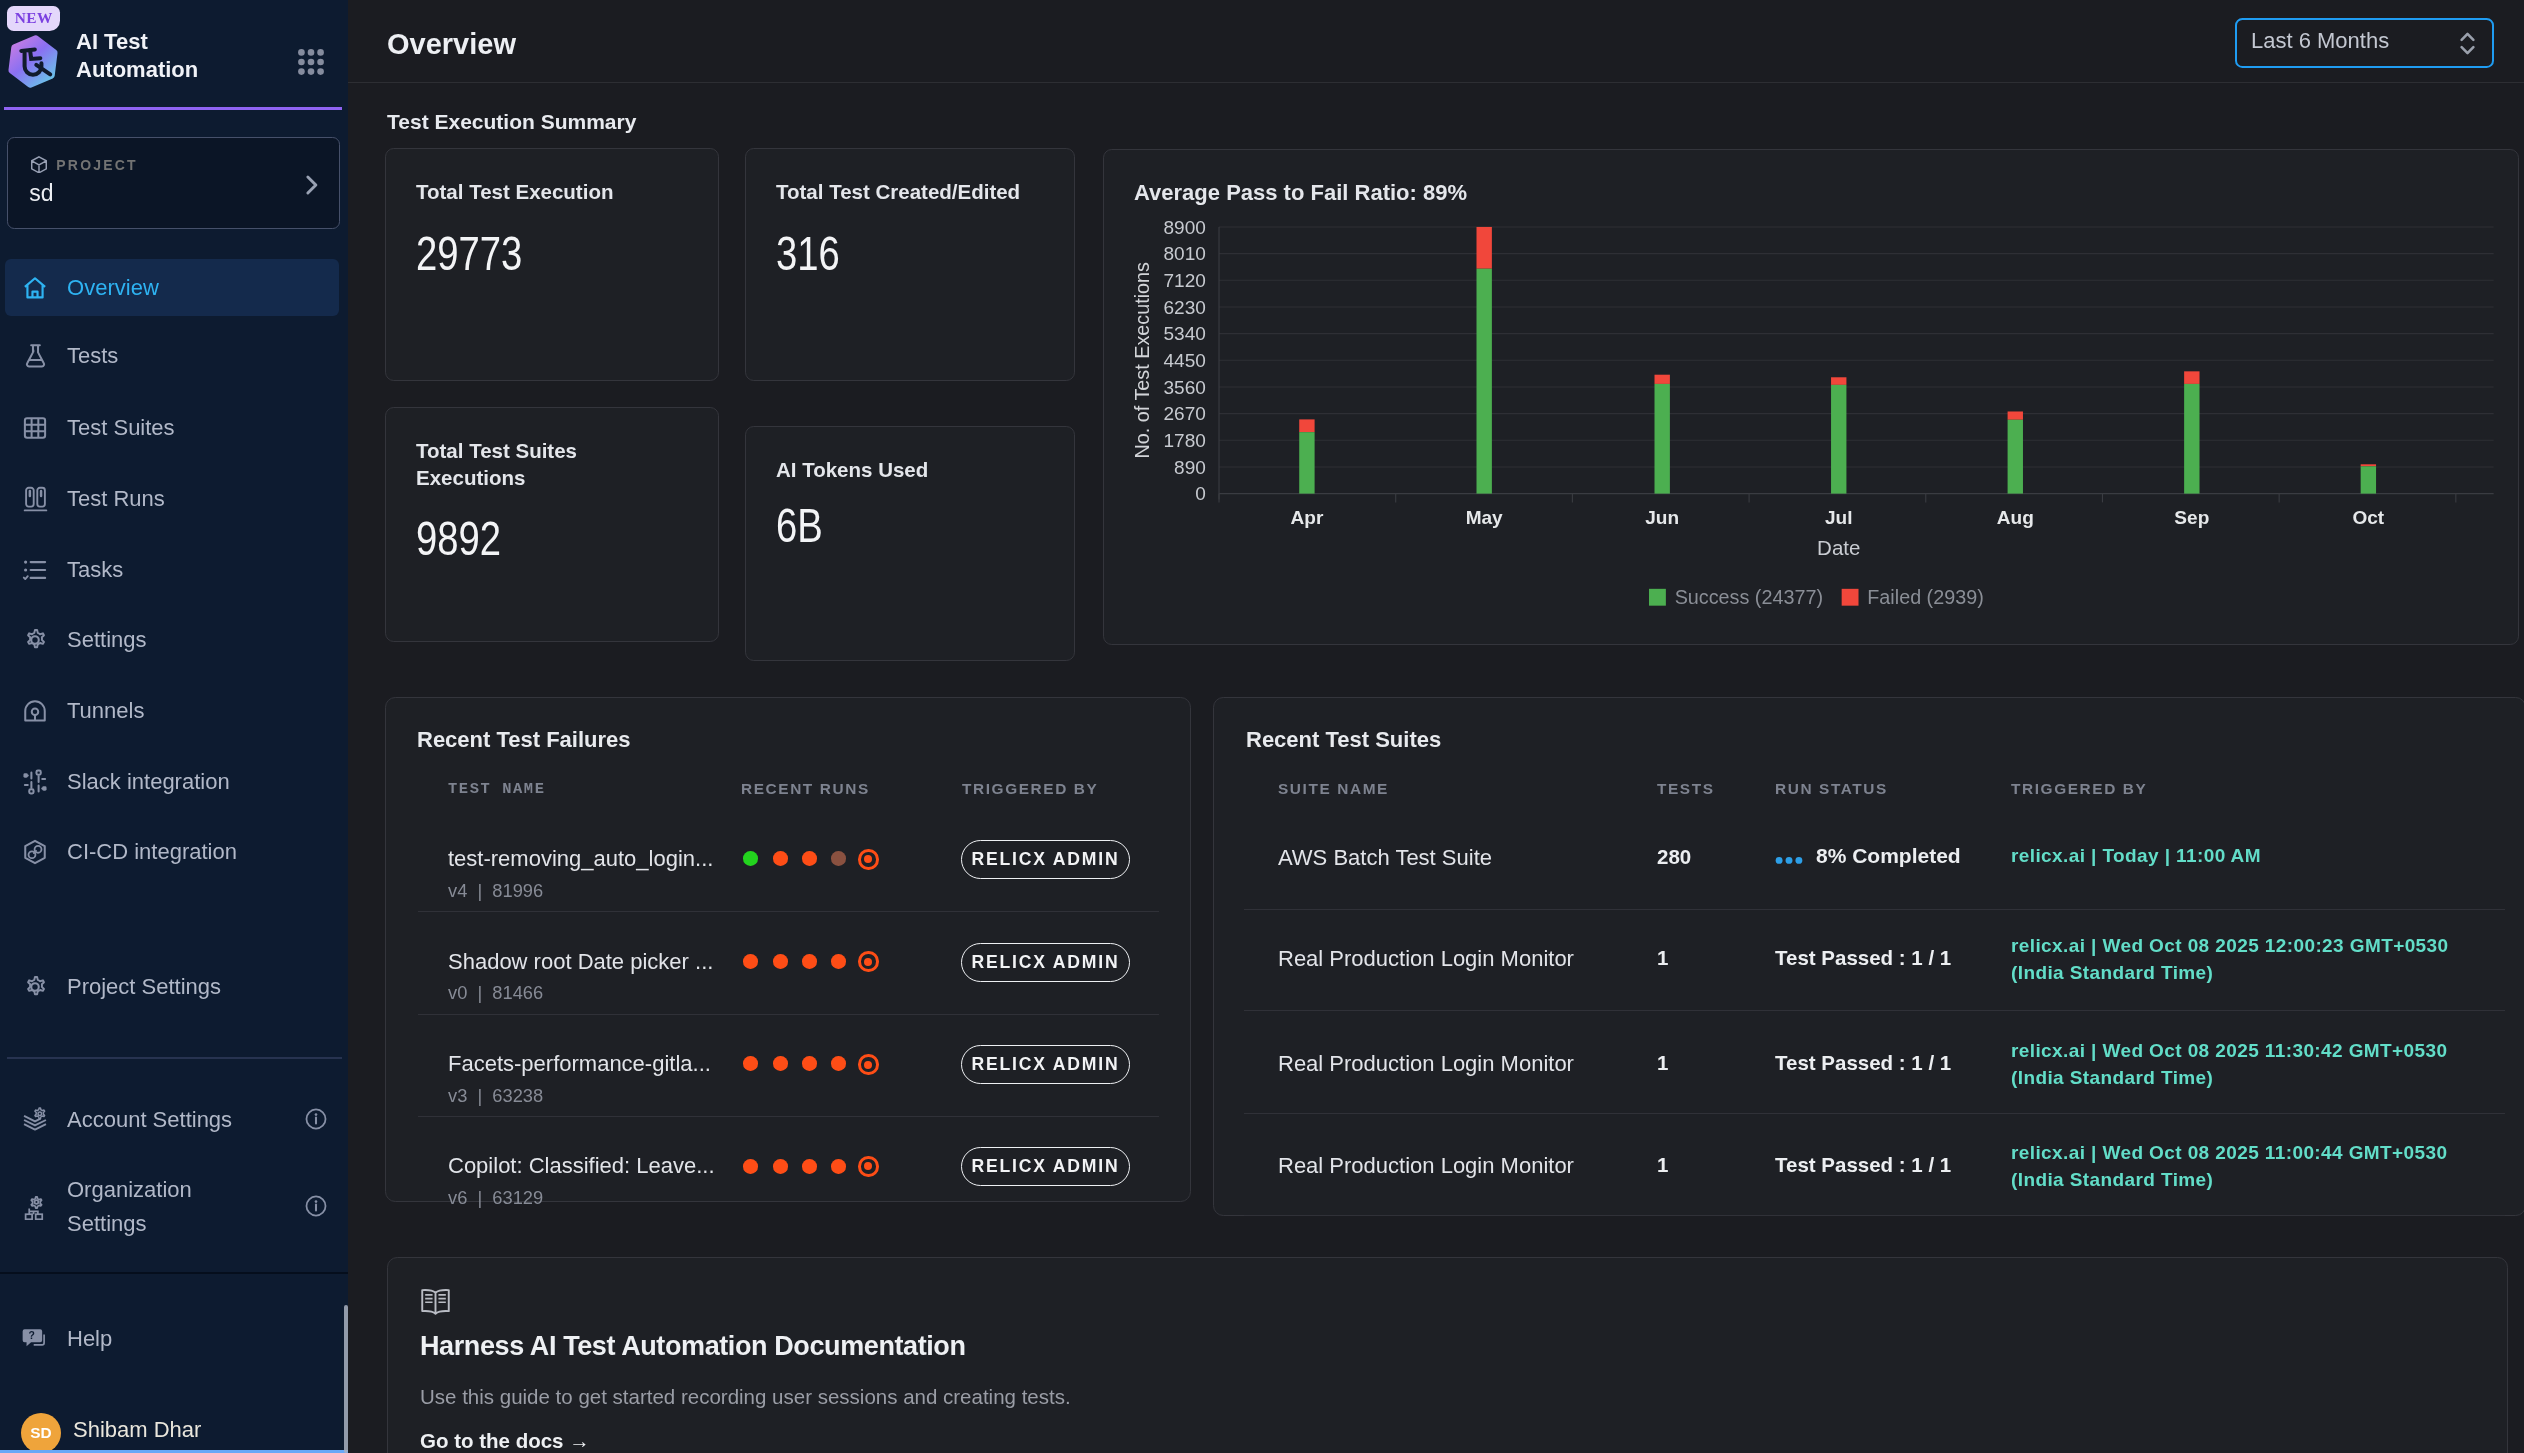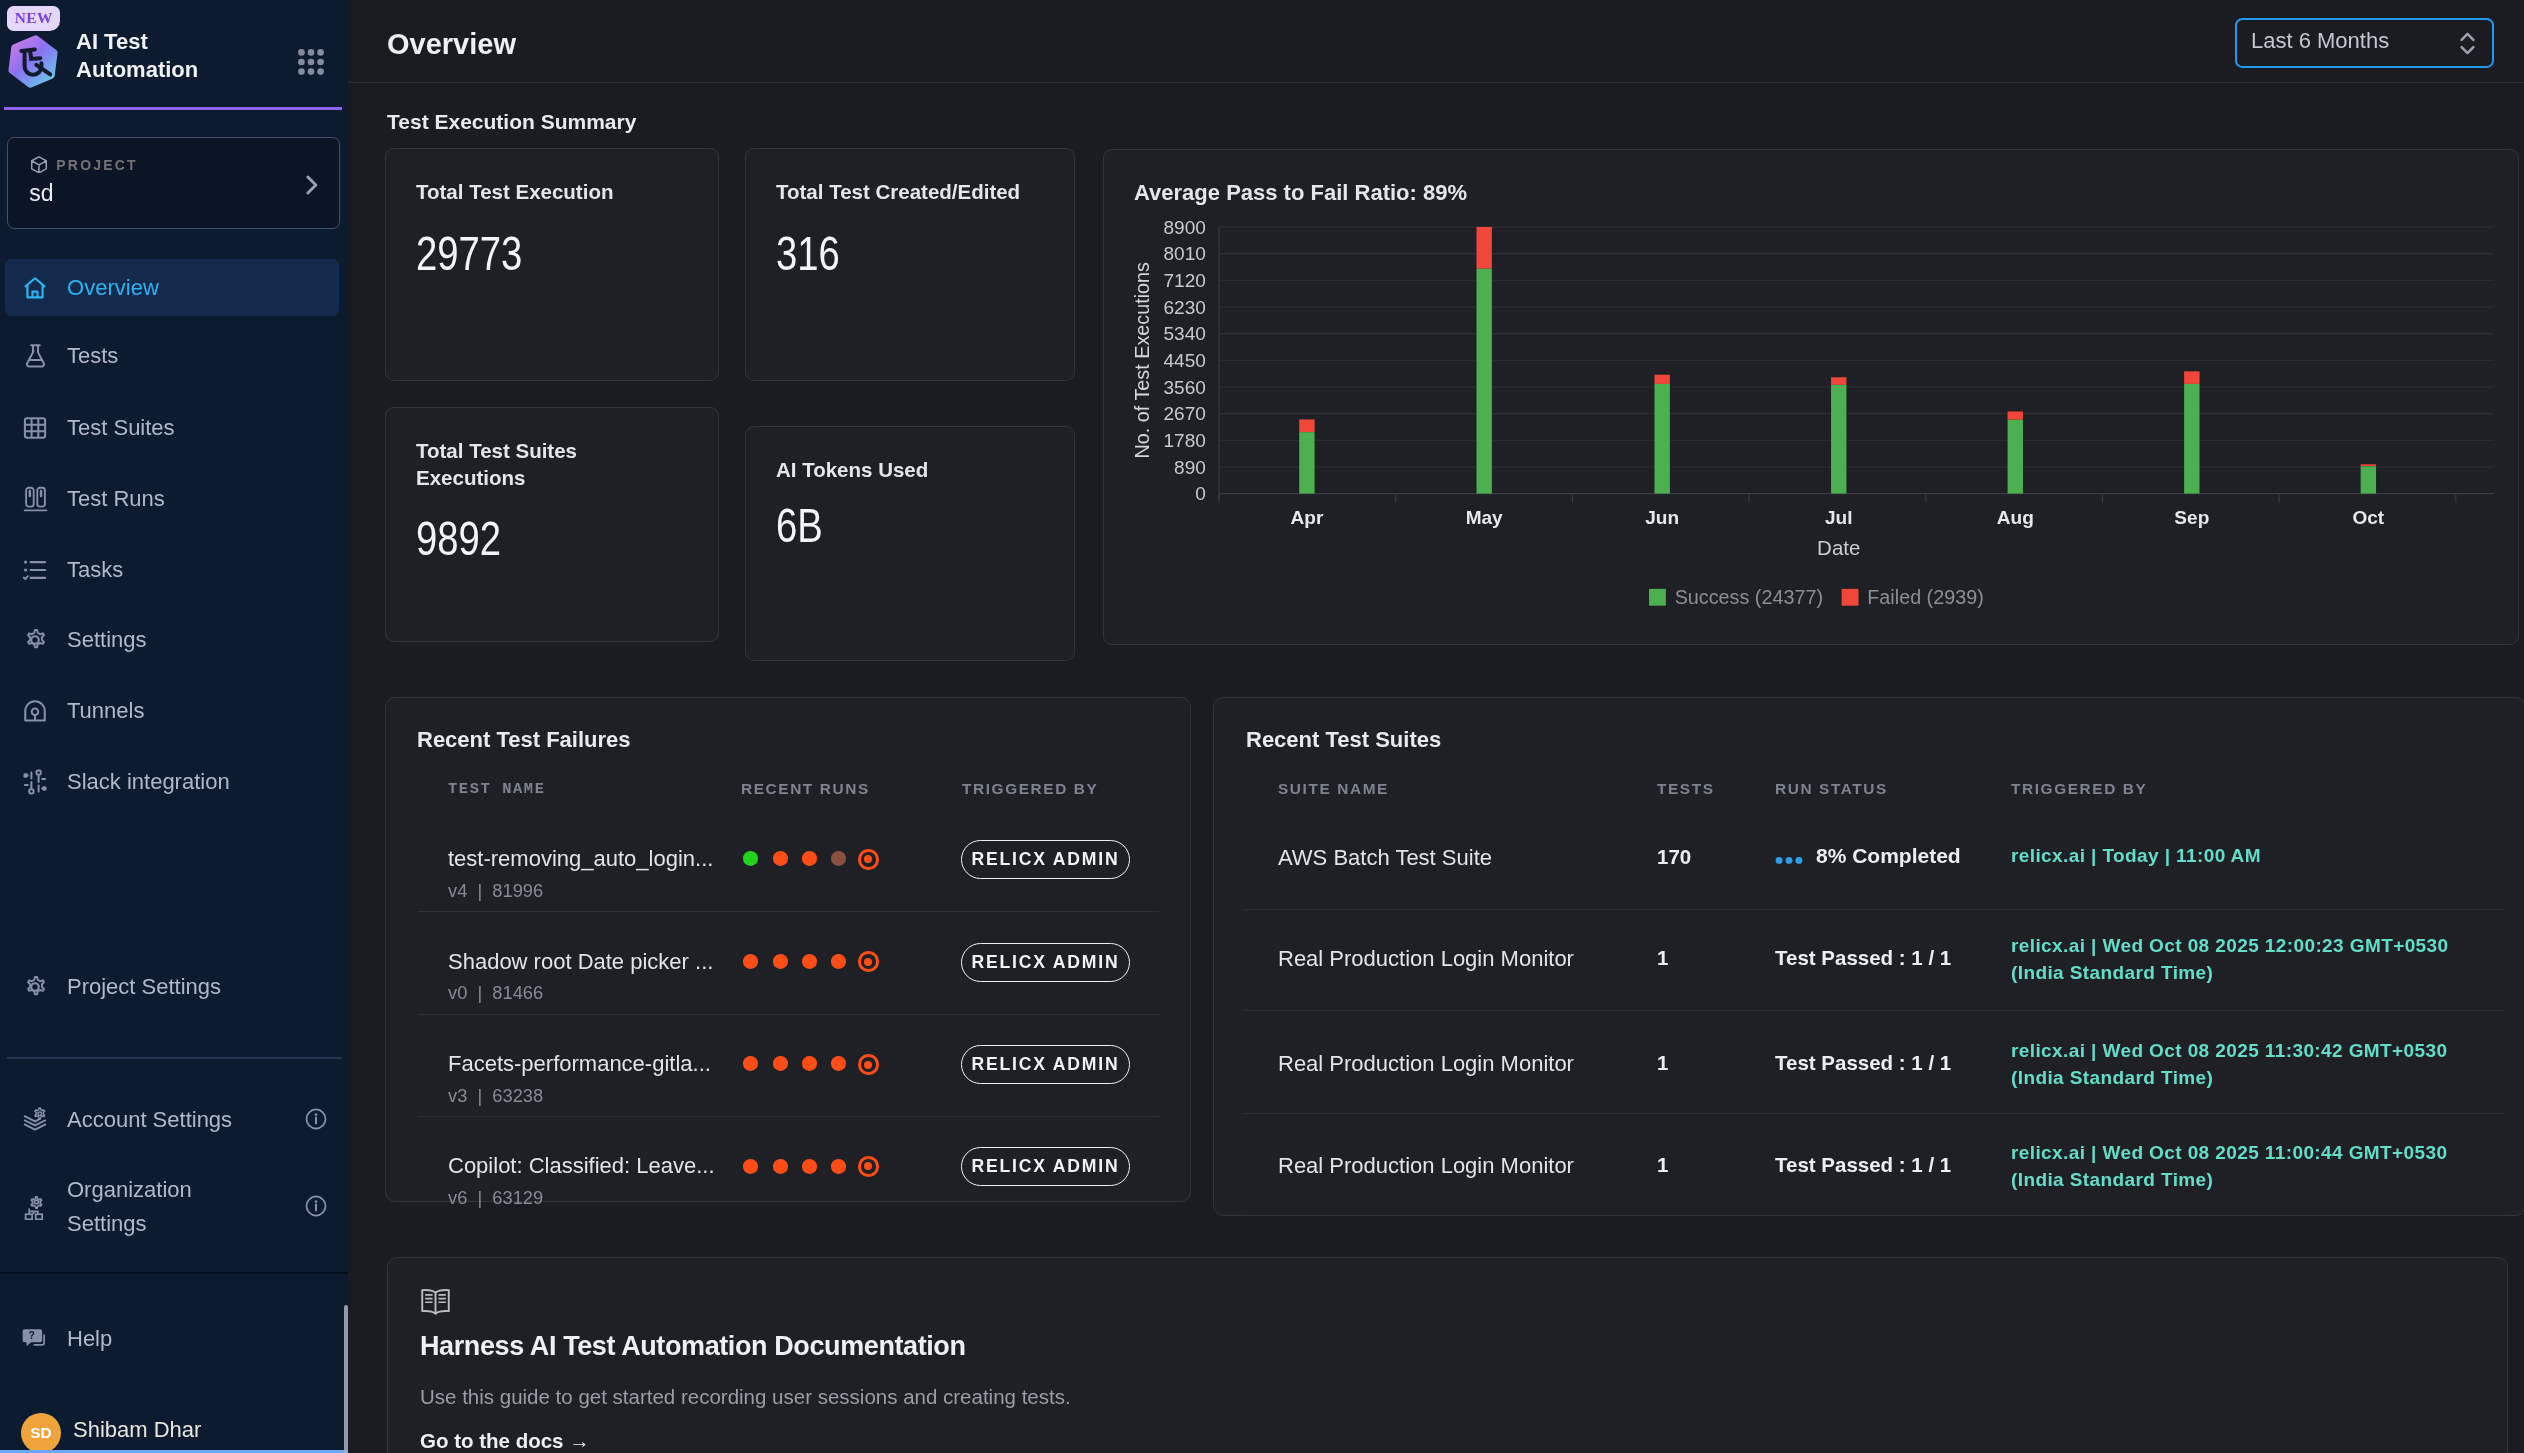--- a/index.html
+++ b/index.html
@@ -170,20 +170,31 @@
             <path d="M13 5 L13 13 M13 18 L13 26 M8 9 L8 9.01 M8 22 L4 22 M23 10 L23 18 M23 23 L23 31 M28 14 L32 14 M28 27 L28 27.01"></path>
             <rect x="10" y="28" width="6" height="6" rx="2"></rect>
             <rect x="20" y="2" width="6" height="6" rx="2"></rect>
             <rect x="2" y="6" width="6" height="6" rx="2" fill="#8790a6" stroke="none"></rect>
             <rect x="28" y="24" width="6" height="6" rx="2" fill="#8790a6" stroke="none"></rect>
           </g>
         </svg>
       </div>
   <div class="tx">Slack integration</div>
 </div>
+<div class="nav" style="top:823px">
+  <div class="ic">
+        <svg width="26" height="26" viewBox="0 0 36 36">
+          <path d="M18 2.5 L31.5 10 L31.5 26 L18 33.5 L4.5 26 L4.5 10 Z" fill="none" stroke="#8790a6" stroke-width="2.8" stroke-linejoin="round"></path>
+          <circle cx="13.8" cy="21.8" r="4.8" fill="none" stroke="#8790a6" stroke-width="2.5"></circle>
+          <circle cx="22.2" cy="14.2" r="4.8" fill="none" stroke="#8790a6" stroke-width="2.5"></circle>
+          <path d="M16.5 19.5 L19.5 16.5" stroke="#8790a6" stroke-width="2.5" stroke-linecap="round"></path>
+        </svg>
+      </div>
+  <div class="tx">CI-CD integration</div>
+</div>
 <div class="nav" style="top:958px">
   <div class="ic">
         <svg width="26" height="26" viewBox="0 0 36 36">
           <path d="M18 2.5 l3.2 0 1 4.3 a12 12 0 0 1 3.4 2 l4.2 -1.3 1.6 2.8 -3.1 3.1 a12 12 0 0 1 0 3.9 l3.1 3.1 -1.6 2.8 -4.2 -1.3 a12 12 0 0 1 -3.4 2 l-1 4.3 -3.2 0 -1 -4.3 a12 12 0 0 1 -3.4 -2 l-4.2 1.3 -1.6 -2.8 3.1 -3.1 a12 12 0 0 1 0 -3.9 l-3.1 -3.1 1.6 -2.8 4.2 1.3 a12 12 0 0 1 3.4 -2 z" transform="translate(1.2,1.8) scale(0.93)" fill="none" stroke="#8790a6" stroke-width="2.9" stroke-linejoin="round"></path>
           <circle cx="18" cy="18" r="5.2" fill="none" stroke="#8790a6" stroke-width="2.9"></circle>
         </svg>
       </div>
   <div class="tx">Project Settings</div>
 </div>
 <div class="nav" style="top:1091px">
@@ -369,21 +380,21 @@
   <div class="rsep" style="left:31.5px; top:316px; width:741px;"></div>
   <div class="rsep" style="left:31.5px; top:418px; width:741px;"></div>
 </div>
 <div class="tcard" style="left:1213px; top:697px; width:1313px; height:519px;">
   <div style="position:absolute; left:32px; top:29px; font-size:22px; font-weight:700; color:#e8eaee;">Recent Test Suites</div>
   <div class="thead" style="left:64px; top:82px;">SUITE NAME</div>
   <div class="thead" style="left:443px; top:82px;">TESTS</div>
   <div class="thead" style="left:561px; top:82px;">RUN STATUS</div>
   <div class="thead" style="left:797px; top:82px;">TRIGGERED BY</div>
   <div class="rowname" style="left:64px; top:147px;">AWS Batch Test Suite</div>
-  <div class="rowname bold-w" style="left:443px; top:147px; font-size:20.5px;">170</div>
+  <div class="rowname bold-w" style="left:443px; top:147px; font-size:20.5px;">280</div>
   <div style="position:absolute; left:561px; top:156px;"><svg width="28" height="8.8" viewBox="0 0 38 12">
           <circle cx="5.5" cy="6" r="4.7" fill="#2d9fe8"></circle>
           <circle cx="19" cy="6" r="4.7" fill="#2d9fe8"></circle>
           <circle cx="32.5" cy="6" r="4.7" fill="#2d9fe8"></circle>
         </svg></div>
   <div class="rowname bold-w" style="left:602px; top:146px; font-size:21px;">8% Completed</div>
   <div class="teal" style="left:797px; top:144px;">relicx.ai | Today | 11:00 AM</div>
   <div class="rsep" style="left:30px; top:211px; width:1261px;"></div>
   <div class="rowname" style="left:64px; top:248px;">Real Production Login Monitor</div>
   <div class="rowname bold-w" style="left:443px; top:248px; font-size:20.5px;">1</div>

